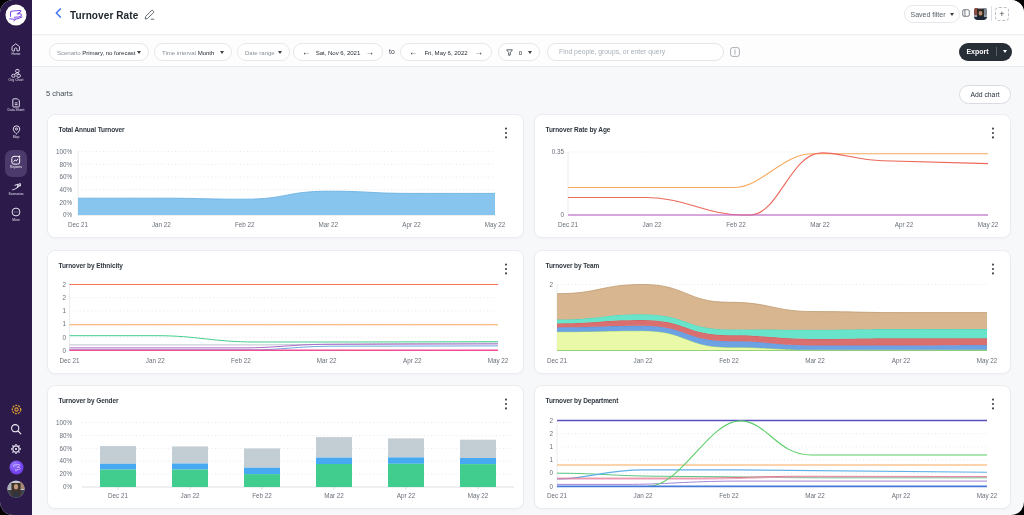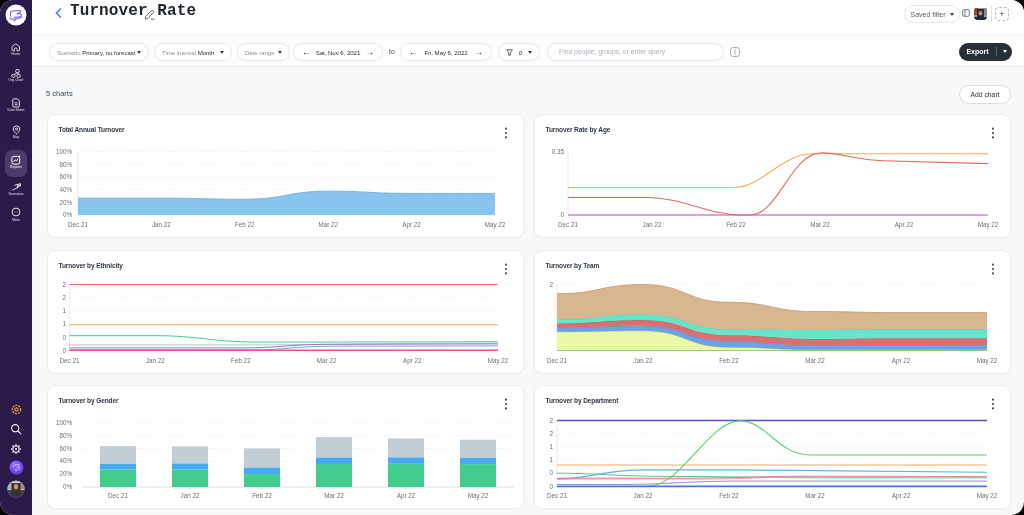--- a/index.html
+++ b/index.html
@@ -9,21 +9,21 @@
 .abs { position:absolute; }
 
 .sidebar { position:absolute; left:0; top:0; width:32px; height:515px; background:#2B1A4A; }
 .nav-item { position:absolute; left:0; width:32px; text-align:center; }
 .nav-item svg { display:block; margin:0 auto; }
 .nav-label { display:block; color:#E6E1F0; font-size:8px; transform:scale(0.42); transform-origin:center top; white-space:nowrap; width:76px; margin-left:-22px; margin-top:0.5px; }
 .active-box { position:absolute; left:5px; top:150px; width:22px; height:27px; background:#4B3A6B; border-radius:7px; }
 
 .header { position:absolute; left:32px; top:0; width:992px; height:35px; background:#fff; border-bottom:1px solid #F0F1F3; }
 .back { position:absolute; left:22.5px; top:8px; }
-.htitle { position:absolute; left:38px; top:2px; font-size:16px; font-weight:bold; color:#21262E; letter-spacing:0.1px;font-family:Liberation Mono, monospace; }
+.htitle { position:absolute; left:38px; top:10px; font-size:10px; font-weight:bold; color:#21262E; letter-spacing:0.1px; }
 .pencil { position:absolute; left:112px; top:8.5px; }
 .savedfilter { position:absolute; left:872px; top:5px; width:56px; height:18px; border:1px solid #E6E8EB; border-radius:9px; background:#fff; font-size:7px; color:#596069; display:flex; align-items:center; justify-content:center; gap:4px; }
 .panelicon { position:absolute; left:930px; top:9px; }
 .havatar { position:absolute; left:942px; top:7px; width:13px; height:13px; border-radius:4px; overflow:hidden; }
 .hsep { position:absolute; left:959px; top:6px; width:1px; height:15px; background:#DCE0E4; }
 .plusbtn { position:absolute; left:963px; top:7px; width:14px; height:14px; border:1px dashed #BAC0C7; border-radius:4px; color:#3E454D; font-size:9px; line-height:12.5px; text-align:center; }
 
 .filterbar { position:absolute; left:32px; top:36px; width:992px; height:31px; background:#FDFDFE; border-bottom:1px solid #E9EBED; }
 .pill { position:absolute; top:7px; height:18px; border:1px solid #E6E8EB; border-radius:9px; background:#fff; display:flex; align-items:center; font-size:6.1px; color:#2A3139; white-space:nowrap; overflow:hidden; letter-spacing:-0.05px; }
 .pill .lab { color:#8A929C; }

